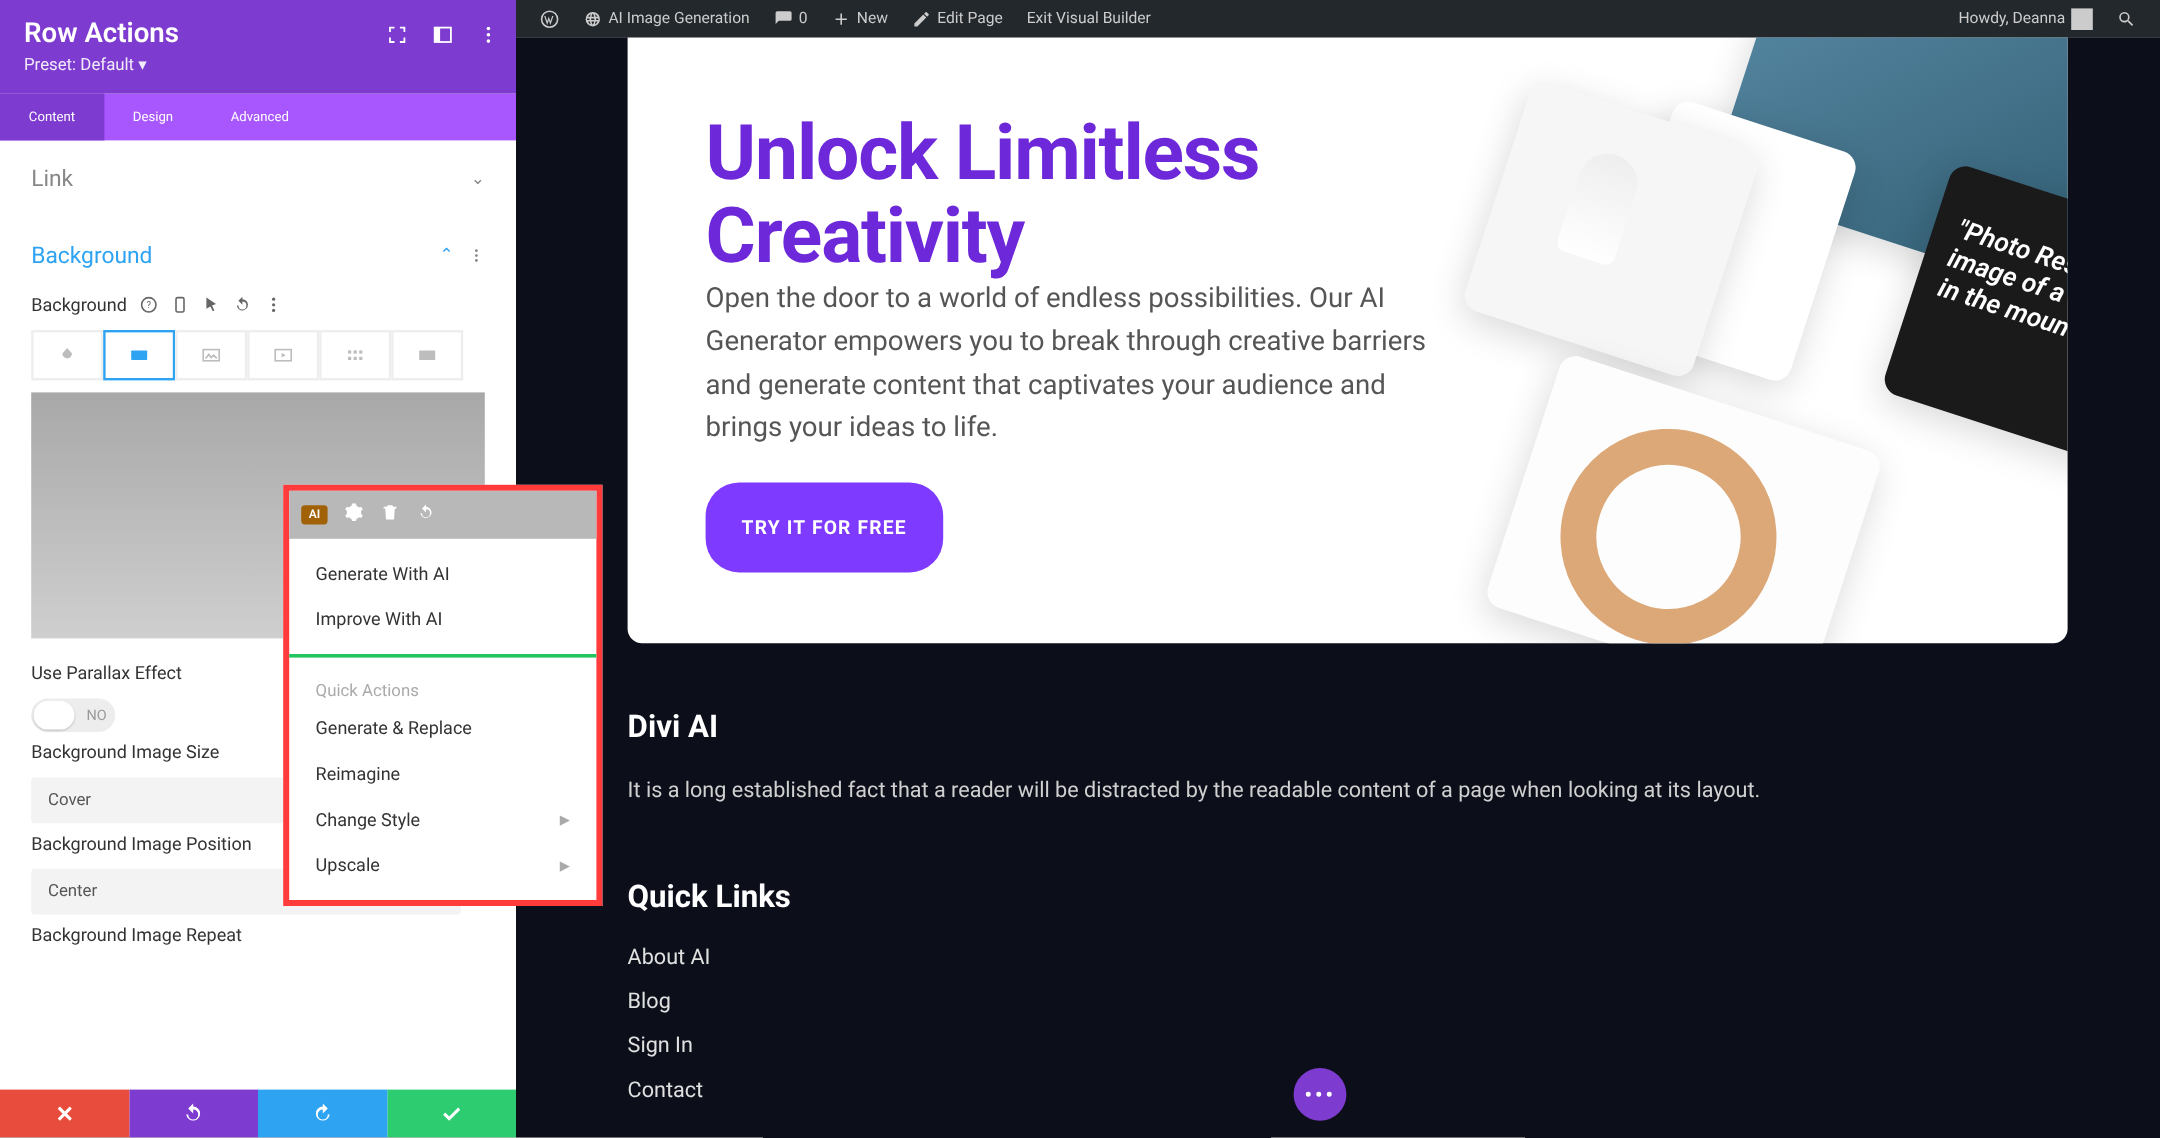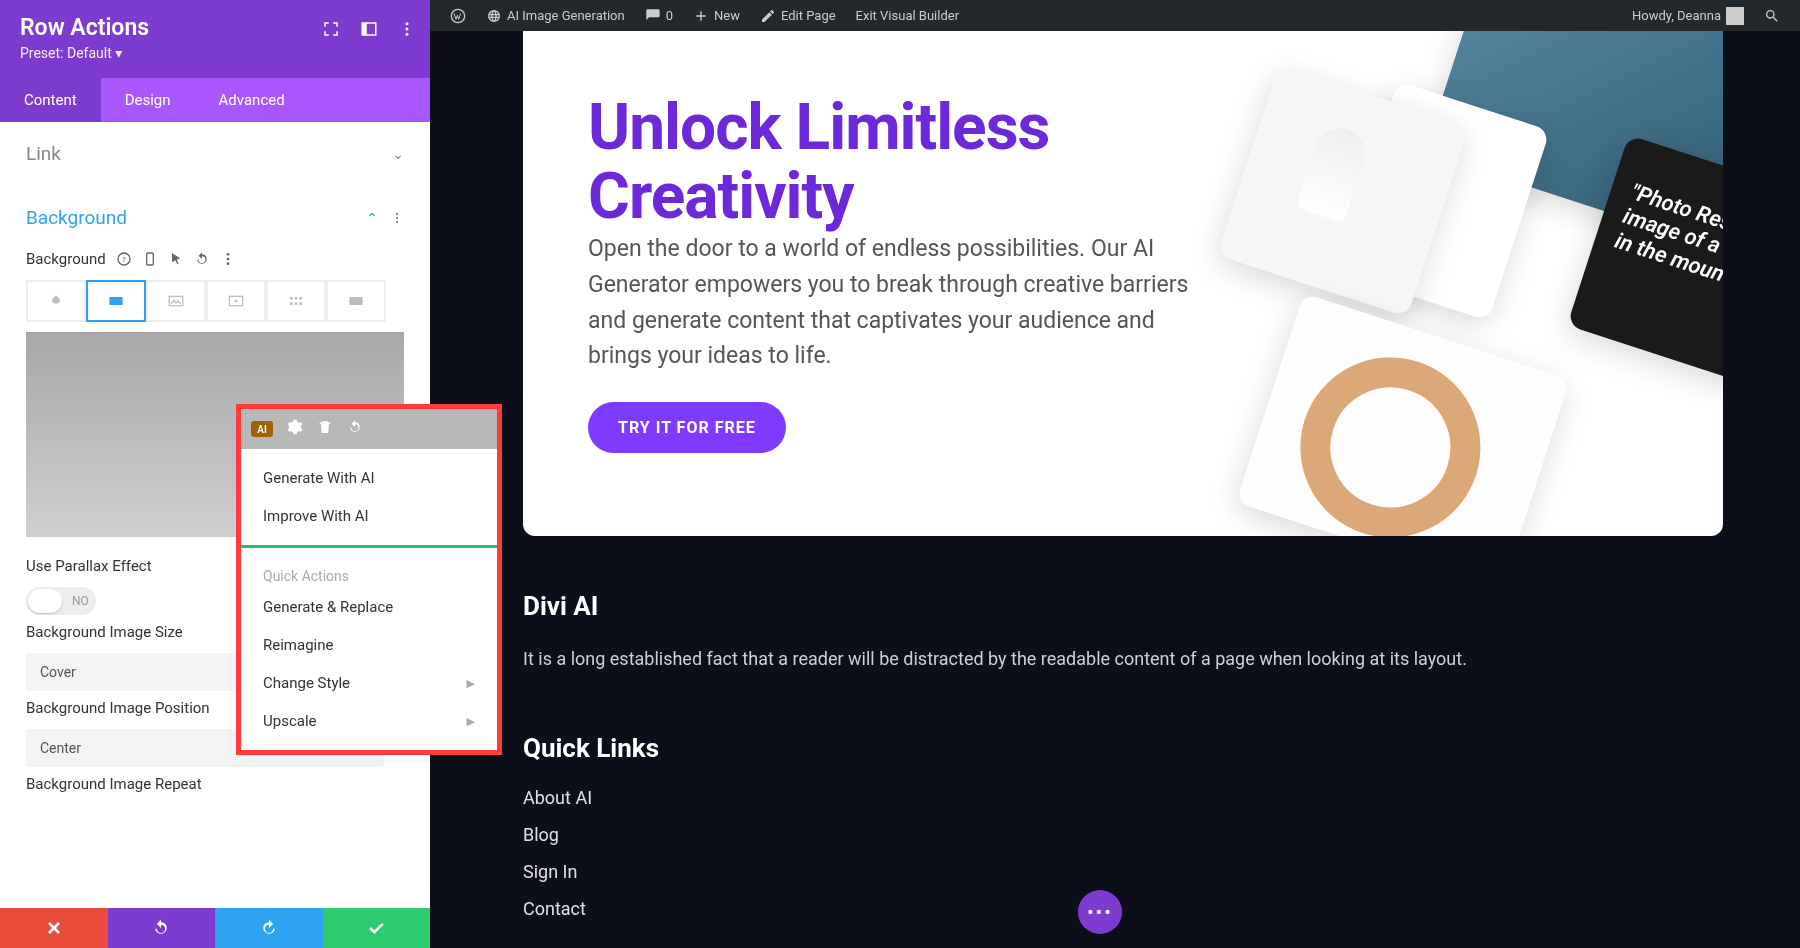--- a/index.html
+++ b/index.html
@@ -15,21 +15,21 @@
 
 
 .sidebar { position: absolute; left: 0; top: 0; width: 430px; height: 100%; background: #fff; z-index: 50; }
 .sidebar-header { background: #7e3bd0; color: #fff; height: 78px; padding: 14px 20px 10px 20px; position: relative; }
 .sidebar-title { font-size: 23px; font-weight: 600; }
 .sidebar-preset { font-size: 14px; opacity: 0.9; margin-top: 4px; }
 .sidebar-header-icons { position: absolute; right: 14px; top: 20px; display: flex; gap: 20px; }
 .sidebar-header-icons .ico { width: 18px; height: 18px; fill: #fff; cursor: pointer; }
 
 .sidebar-tabs { display: flex; background: #a857ff; }
-.sidebar-tab { flex: 0 0 auto; padding: 13px 24px; font-size: 15px; color: #fff; cursor: pointer; }
+.sidebar-tab { flex: 0 0 auto; padding: 13px 24px; font-size: 11px; color: #fff; cursor: pointer; }
 .sidebar-tab.active { background: #7e3bd0; }
 
 .sidebar-body { padding: 0; height: calc(100% - 170px); overflow-y: auto; position: relative; }
 .section-row { padding: 20px 26px; display: flex; justify-content: space-between; align-items: center; font-size: 19px; color: #888; border-bottom: 1px solid transparent; }
 .section-row.active { color: #2ea3f2; }
 .section-row .chev { font-size: 14px; color: #888; }
 .section-row.active .chev-up { color: #2ea3f2; }
 .section-icons { display: flex; gap: 12px; align-items: center; }
 
 .bg-controls { padding: 0 26px 20px 26px; }
@@ -73,21 +73,21 @@
 .ai-menu-item { padding: 10px 22px; font-size: 15px; color: #333; cursor: pointer; display: flex; justify-content: space-between; align-items: center; }
 .ai-menu-heading { padding: 10px 22px 4px 22px; font-size: 14px; color: #aaa; }
 .ai-menu-item .sub-chev { font-size: 11px; color: #aaa; }
 
 
 .main-area { position: absolute; left: 430px; top: 31px; right: 0; bottom: 0; background: #0c0f1a; overflow: hidden; }
 .hero-card { position: absolute; left: 93px; top: 0; width: 1200px; height: 505px; background: #fff; border-radius: 0 0 12px 12px; overflow: hidden; }
 .hero-text { position: absolute; left: 65px; top: 62px; width: 640px; }
 .hero-title { font-size: 64px; font-weight: 700; line-height: 1.08; color: #6d28d9; letter-spacing: -1px; }
 .hero-desc { font-size: 23px; line-height: 1.55; color: #555; width: 620px; }
-.hero-btn { margin-top: 28px; display: inline-block; background: #7e3bff; color: #fff; padding: 16px 30px; border-radius: 28px; font-size: 16px; font-weight: 700; letter-spacing: 1px; }
+.hero-btn { margin-top: 28px; display: inline-block; background: #7e3bff; color: #fff; padding: 28px 30px; border-radius: 28px; font-size: 16px; font-weight: 700; letter-spacing: 1px; }
 
 .hero-collage { position: absolute; right: -80px; top: -60px; width: 560px; height: 600px; }
 .collage-item { position: absolute; border-radius: 14px; box-shadow: 0 8px 30px rgba(0,0,0,0.15); }
 .c1 { width: 340px; height: 240px; top: 0; right: 10px; background: linear-gradient(135deg, #5a8ca8 0%, #2e5a6e 100%); transform: rotate(18deg); }
 .c2 { width: 200px; height: 200px; top: 120px; left: 0; background: #f6f6f6; transform: rotate(18deg); }
 .c2::after { content:''; position:absolute; left:60px; top:40px; width:50px; height:90px; border-radius:25px 25px 8px 8px; background:linear-gradient(180deg,#eee 0%,#fff 100%); }
 .c3 { width: 200px; height: 200px; top: 190px; right: 10px; background: #1a1a1a; color: #fff; transform: rotate(18deg); padding: 40px 20px; font-size: 22px; font-weight: 600; line-height: 1.15; font-style: italic; }
 .c4 { width: 280px; height: 220px; top: 360px; left: 20px; background: #fdfdfd; transform: rotate(18deg); }
 .c4::after { content:''; position:absolute; left:40px; top:30px; width:120px; height:120px; border-radius:50%; border:30px solid #dca878; }
 .c5 { width: 160px; height: 200px; top: 130px; left: 120px; background: #fff; transform: rotate(18deg); }

